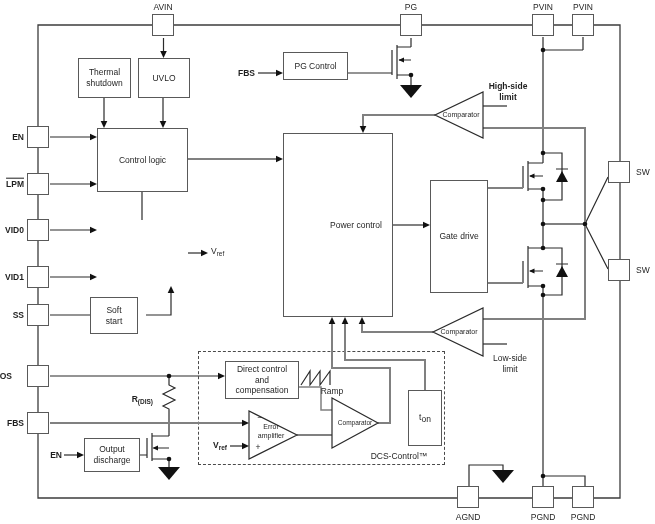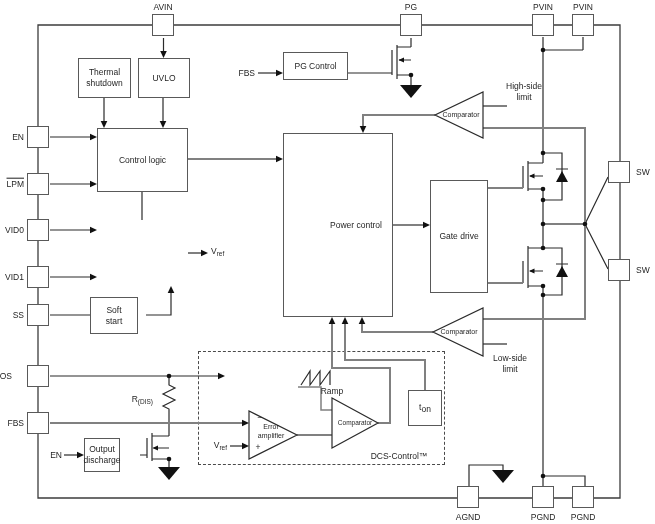--- a/index.html
+++ b/index.html
@@ -6,21 +6,21 @@
   #stage{position:relative;width:655px;height:524px;background:#fff;overflow:hidden;
          font-family:"Liberation Sans",sans-serif;color:#1f1f1f;}
   #stage svg{position:absolute;left:0;top:0;}
   .blk{position:absolute;box-sizing:border-box;background:#fff;border:1.4px solid #595959;
        display:flex;align-items:center;justify-content:center;text-align:center;}
   .blk span{font-size:8.5px;line-height:1.25;white-space:pre-line;}
   .pin{position:absolute;box-sizing:border-box;width:22px;height:22px;background:#fff;border:1.4px solid #595959;}
   .dash{position:absolute;box-sizing:border-box;border:1.6px dashed #4a4a4a;background:transparent;}
   .lbl{position:absolute;font-size:8.5px;line-height:1.25;white-space:pre-line;text-align:center;}
   .c{transform:translate(-50%,-50%);}
-  .r{transform:translate(-100%,-50%);text-align:center;}
+  .r{transform:translate(-100%,-50%);text-align:center;font-weight:bold;}
   .l{transform:translate(0,-50%);text-align:left;}
   .f7{font-size:7px;}
   .f65{font-size:6.5px;}
   .sub{font-size:6.5px;vertical-align:-2px;}
   .ovl{text-decoration:overline;}
 </style>
 </head>
 <body>
 
 <div id="stage">
@@ -143,25 +143,30 @@
   <div class="blk" style="left:90px;top:297px;width:48px;height:37px;">
       <span>Soft
 start</span>
     </div>
   <div class="blk" style="left:283px;top:133px;width:110px;height:184px;padding-left:36px;">
       <span>Power control</span>
     </div>
   <div class="blk" style="left:430px;top:180px;width:58px;height:113px;">
       <span>Gate drive</span>
     </div>
-  <div class="blk" style="left:84px;top:438px;width:36px;height:34px;">
+  <div class="blk" style="left:225px;top:361px;width:74px;height:38px;">
+      <span>Direct control
+and
+compensation</span>
+    </div>
+  <div class="blk" style="left:84px;top:438px;width:56px;height:34px;">
       <span>Output
 discharge</span>
     </div>
-  <div class="blk" style="left:408px;top:390px;width:34px;height:36px;">
+  <div class="blk" style="left:408px;top:390px;width:34px;height:56px;">
       <span><span>t</span><span class="sub">on</span></span>
     </div>
 
   <div class="pin" style="left:152px;top:14px;"></div>
   <div class="pin" style="left:400px;top:14px;"></div>
   <div class="pin" style="left:532px;top:14px;"></div>
   <div class="pin" style="left:572px;top:14px;"></div>
   <div class="pin" style="left:27px;top:126px;"></div>
   <div class="pin" style="left:27px;top:173px;"></div>
   <div class="pin" style="left:27px;top:219px;"></div>
@@ -193,21 +198,21 @@
   <div class="lbl c" style="left:583px;top:517px;">PGND</div>
 
   <div class="lbl c f7" style="left:461px;top:115px;">Comparator</div>
   <div class="lbl c f7" style="left:459px;top:332px;">Comparator</div>
   <div class="lbl c f65" style="left:355px;top:423px;">Comparator</div>
   <div class="lbl c f7" style="left:271px;top:432px;">Error
 amplifier</div>
   <div class="lbl c" style="left:260px;top:417px;">−</div>
   <div class="lbl c" style="left:258px;top:447px;">+</div>
 
-  <div class="lbl c" style="left:524px;top:92px;">High-side
+  <div class="lbl c" style="left:508px;top:92px;font-weight:bold;">High-side
 limit</div>
   <div class="lbl c" style="left:510px;top:364px;">Low-side
 limit</div>
   <div class="lbl c" style="left:332px;top:391px;">Ramp</div>
   <div class="lbl c" style="left:399px;top:456px;">DCS-Control™</div>
   <div class="lbl l" style="left:211px;top:252px;"><span>V</span><span class="sub">ref</span></div>
   <div class="lbl r" style="left:227px;top:446px;"><span>V</span><span class="sub">ref</span></div>
   <div class="lbl r" style="left:153px;top:400px;"><span>R</span><span class="sub">(DIS)</span></div>
   <div class="lbl r" style="left:255px;top:73px;">FBS</div>
   <div class="lbl r" style="left:62px;top:455px;">EN</div>

